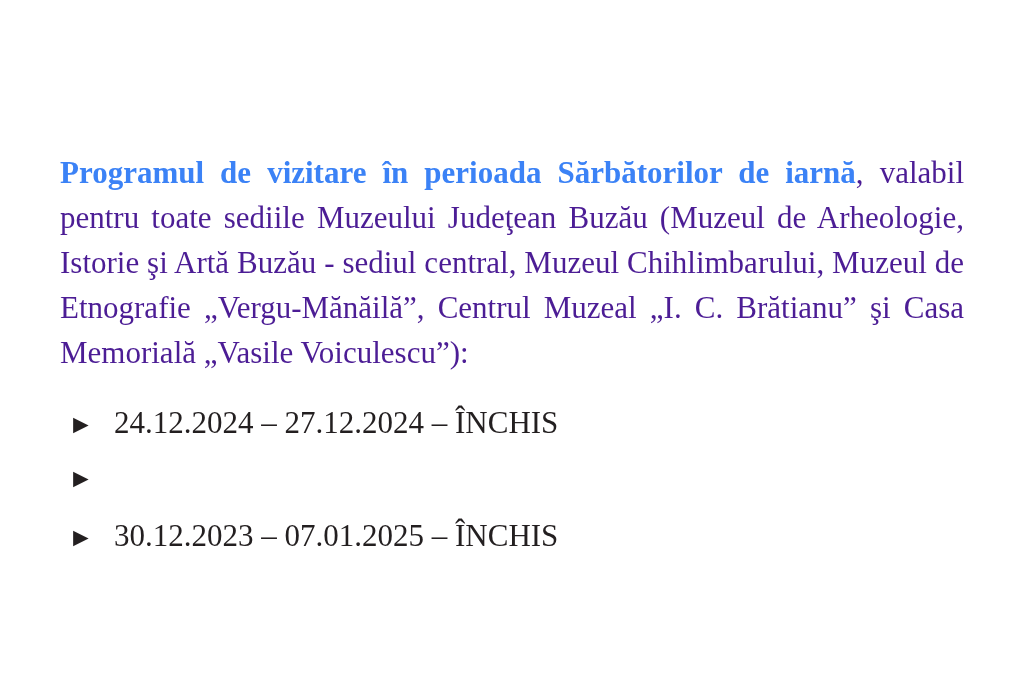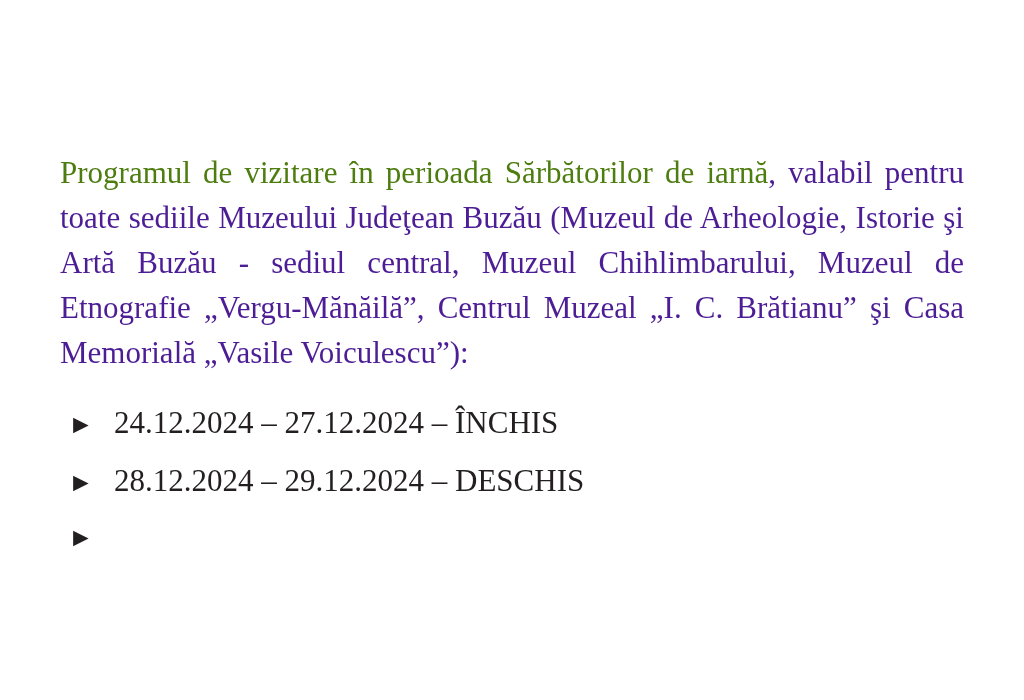--- a/index.html
+++ b/index.html
@@ -22,22 +22,22 @@
     padding: 120px 60px 0 60px;
   }
   .announcement {
     font-size: 31px;
     line-height: 1.45;
     text-align: justify;
     text-justify: inter-word;
     color: #231f20;
   }
   .announcement .headline {
-    color: #4d7c0f;
-    font-weight: normal;
+    color: #3b82f6;
+    font-weight: bold;
   }
   .announcement .body-text {
     color: #4c1d95;
   }
   .schedule {
     margin-top: 26px;
     padding-left: 8px;
   }
   .schedule-item {
     display: flex;
@@ -70,22 +70,22 @@
 
   <div class="schedule">
 
     <div class="schedule-item">
       <span class="bullet">►</span>
       <span class="schedule-text">24.12.2024 – 27.12.2024 – ÎNCHIS</span>
     </div>
 
     <div class="schedule-item">
       <span class="bullet">►</span>
-      <span class="schedule-text">28.12.2024 – 29.12.2024 – DESCHIS</span>
     </div>
 
     <div class="schedule-item">
       <span class="bullet">►</span>
+      <span class="schedule-text">30.12.2023 – 07.01.2025 – ÎNCHIS</span>
     </div>
 
   </div>
 
 </div>
 
 </body></html>

